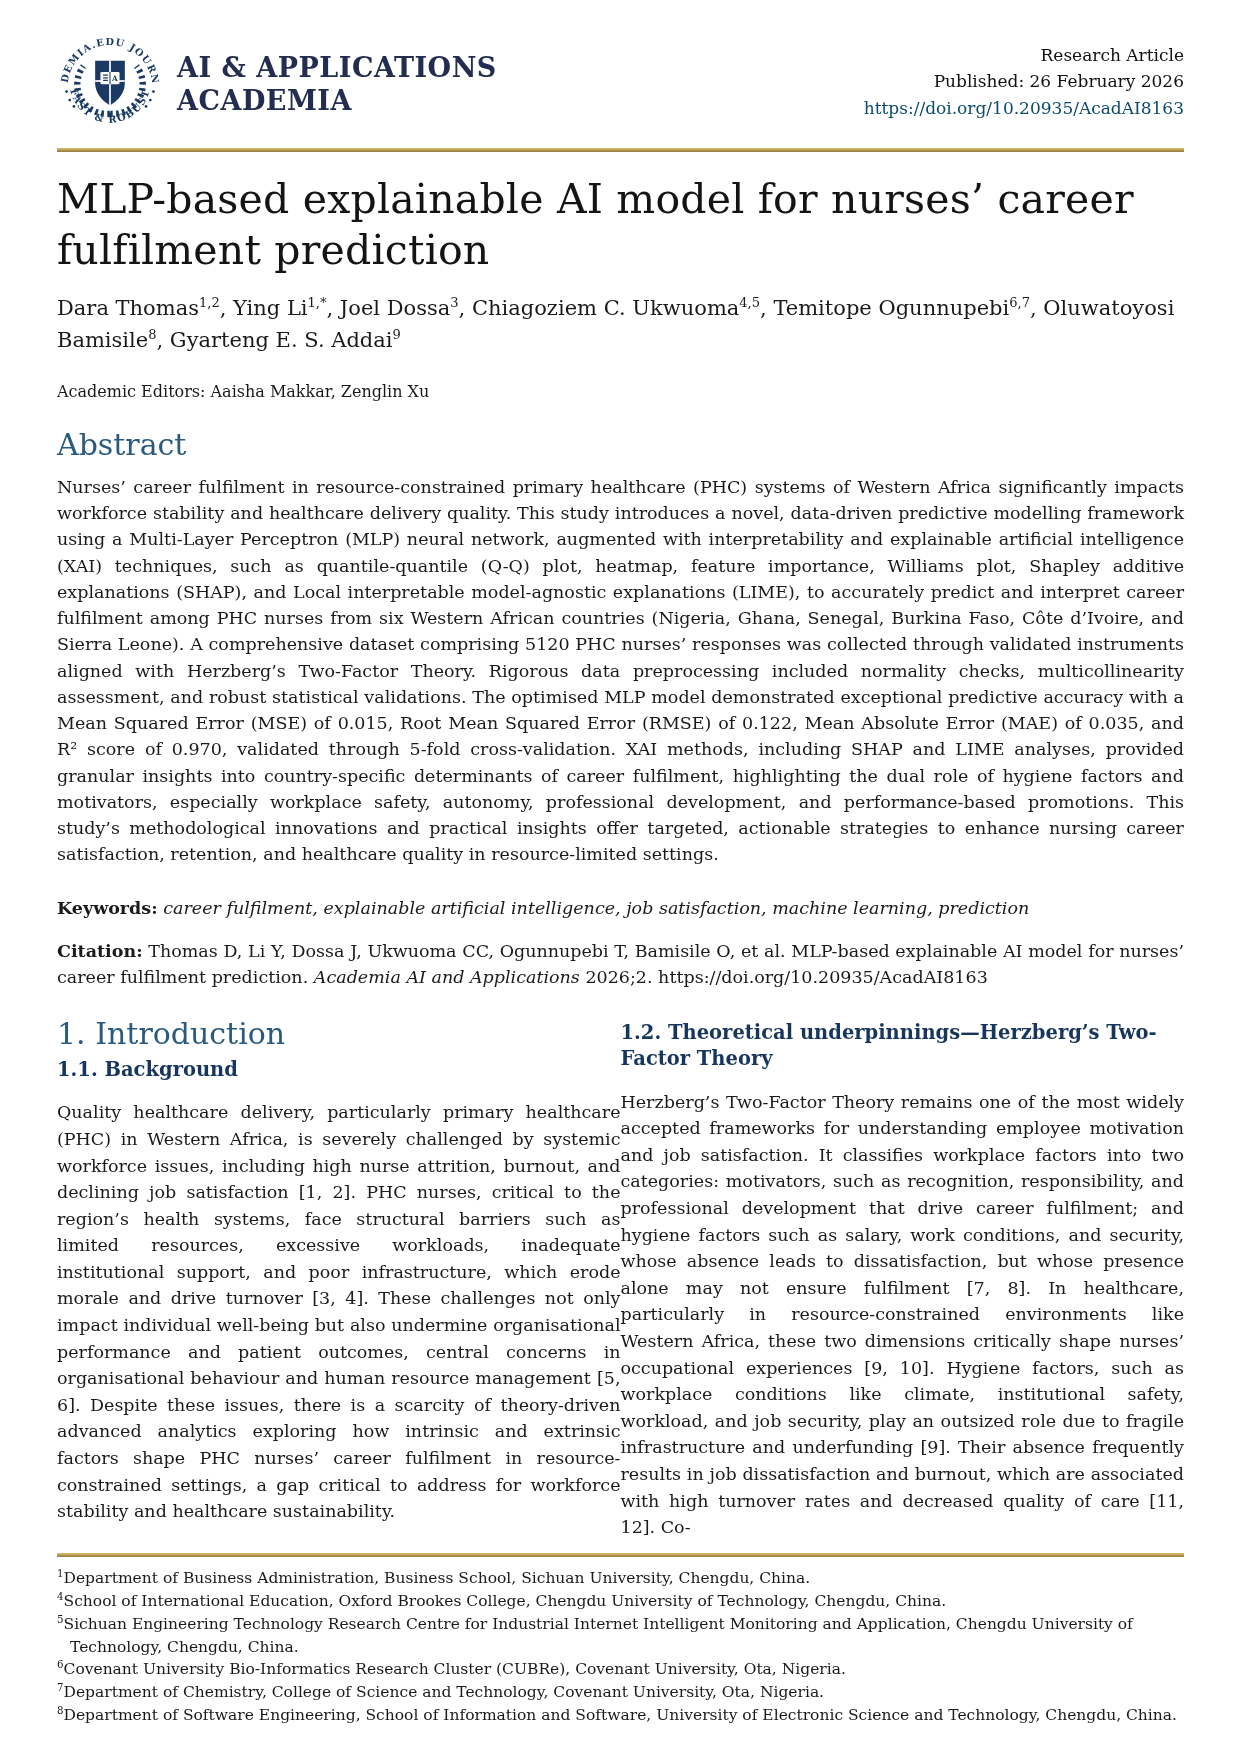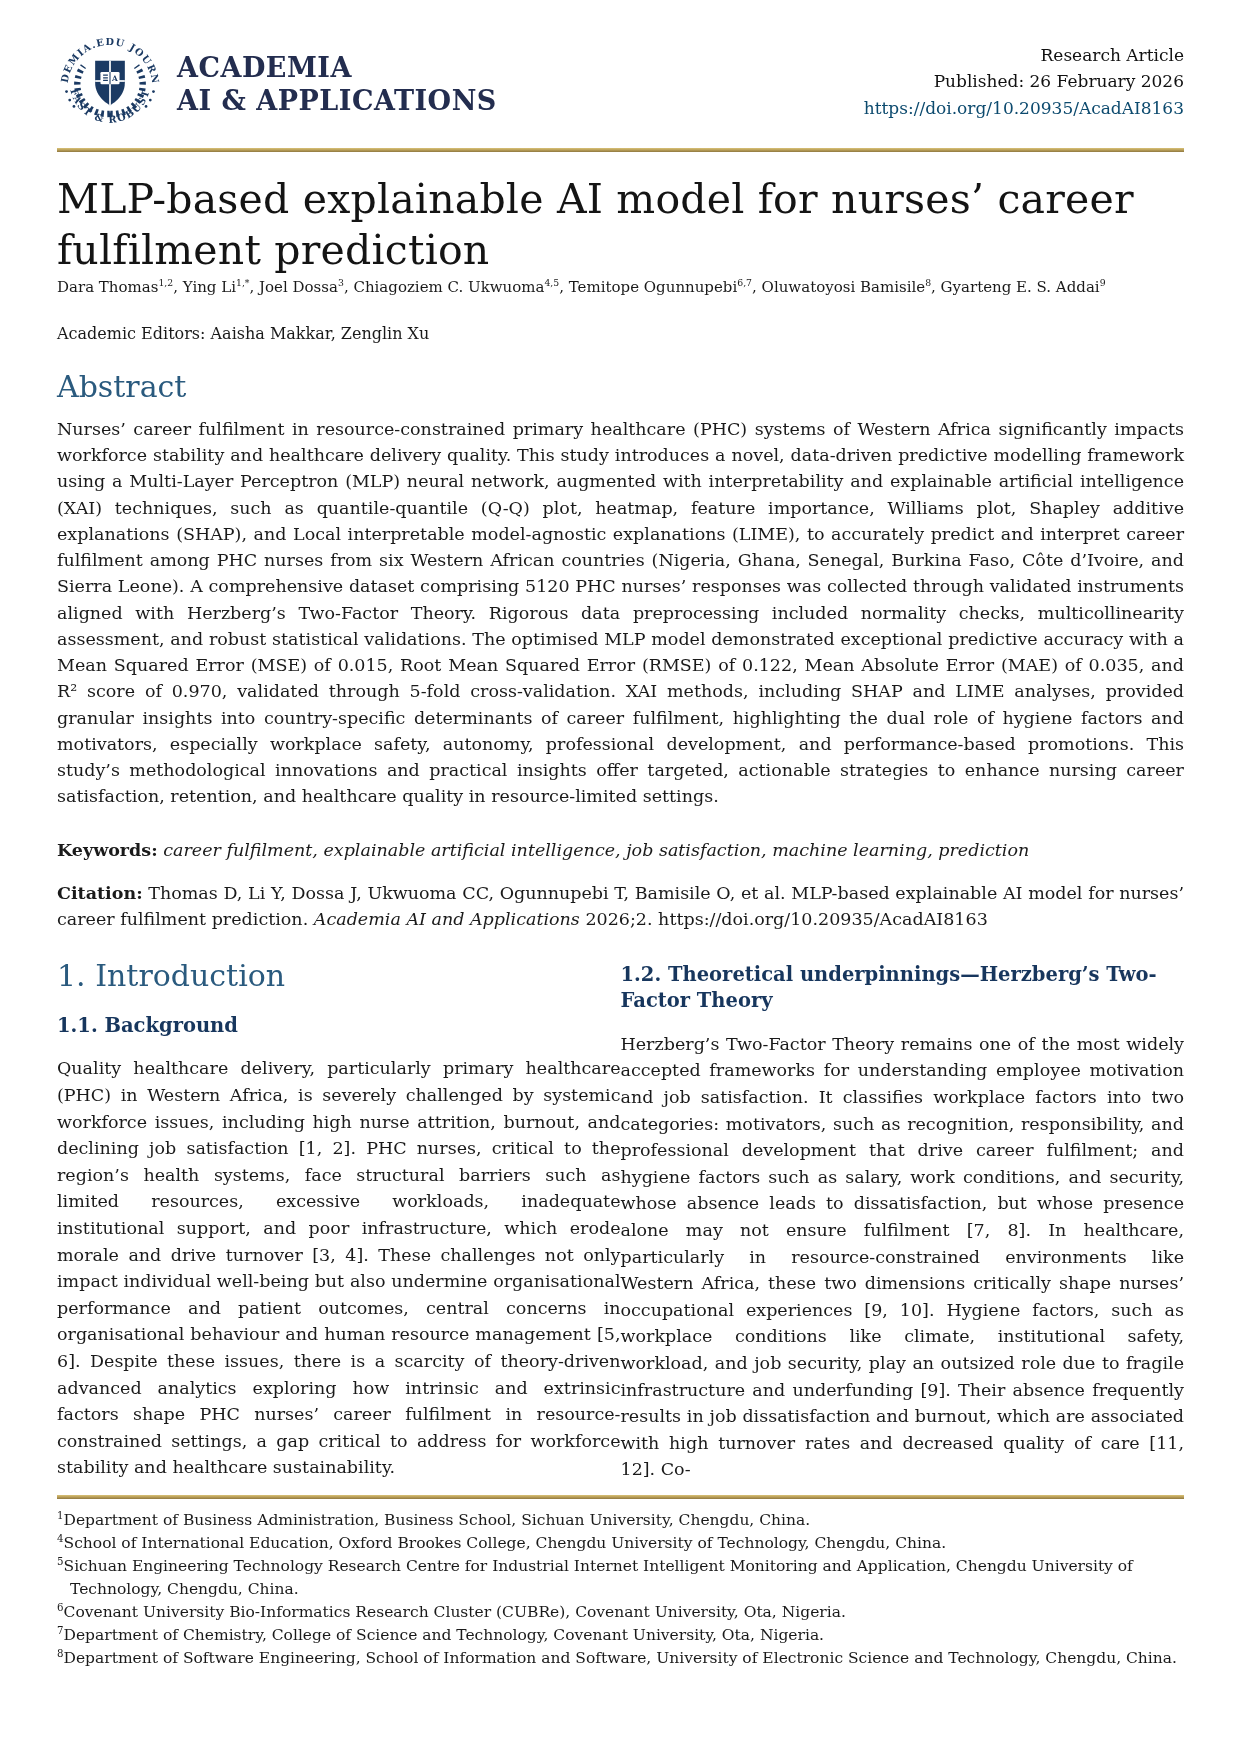--- a/index.html
+++ b/index.html
@@ -33,42 +33,42 @@
   }
   .rule-top { margin-top: 14px; }
   .rule-footnotes { margin-top: 12px; height: 4px; }
 
   
   .title {
     margin-top: 22px;
     font-size: 41px; line-height: 1.24; font-weight: 500;
     color: #141414; letter-spacing: 0.2px;
   }
-  .authors { font-size: 15px; line-height: 1.55; }
+  .authors { margin-top: 16px; font-size: 21px; line-height: 1.55; }
   sup { font-size: 0.62em; vertical-align: super; line-height: 0; }
   .editors { margin-top: 25px; font-size: 16px; }
 
   
   .h-big { margin-top: 26px; font-size: 30px; font-weight: 500; color: #2a5a7e; }
   .abstract-text {
     margin-top: 12px; font-size: 17.5px; line-height: 1.5;
     text-align: justify;
   }
   .keywords { margin-top: 30px; font-size: 17.5px; }
   .keywords .kw-text { font-style: italic; }
   .bold-label { font-weight: bold; }
   .citation { margin-top: 20px; font-size: 17.5px; line-height: 1.5; text-align: justify; }
   .citation .journal-it { font-style: italic; }
 
   
   .columns { display: flex; margin-top: 26px; }
   .col { flex: 1 1 0; min-width: 0; }
   .h-sub {
     font-size: 19.5px; font-weight: bold; color: #17365d;
-    line-height: 1.35; margin-top: 20px;
+    line-height: 1.35; margin-top: 6px;
   }
   .col .h-sub.first { margin-top: 4px; }
   .body-par {
     margin-top: 16px; font-size: 17.5px; line-height: 1.52;
     text-align: justify; hyphens: auto;
   }
 
   
   .footnotes { margin-top: 10px; font-size: 15.5px; line-height: 1.48; }
   .fn { padding-left: 13px; text-indent: -13px; }
@@ -104,22 +104,22 @@
           <path d="M 36,31 L 64,31 L 64,52 C 64,66 50,73 50,73 C 50,73 36,66 36,52 Z" fill="#1b3a63"></path>
           <path d="M 50,31 L 50,73" stroke="#ffffff" stroke-width="1.6"></path>
           <path d="M 36,50 L 64,50" stroke="#ffffff" stroke-width="1.6"></path>
           <rect x="41" y="41.5" width="18" height="11.5" rx="1.2" fill="#ffffff"></rect>
           <path d="M 50,41.5 L 50,53" stroke="#1b3a63" stroke-width="1"></path>
           <path d="M 43.5,44.5 h 4.5 M 43.5,47 h 4.5 M 43.5,49.5 h 4.5" stroke="#1b3a63" stroke-width="1.2"></path>
           <text x="54.6" y="50" font-family="DejaVu Serif, serif" font-size="7" font-weight="bold" fill="#1b3a63" text-anchor="middle">A</text>
         </svg>
       </span>
       <div class="wordmark">
+        <div>AI &amp; APPLICATIONS</div>
         <div>ACADEMIA</div>
-        <div>AI &amp; APPLICATIONS</div>
       </div>
     </div>
     <div class="meta">
       <div>Research Article</div>
       <div>Published: 26 February 2026</div>
       <div><a class="doi" href="#">https://doi.org/10.20935/AcadAI8163</a></div>
     </div>
   </div>
 
   <hr class="rule-gold rule-top">

